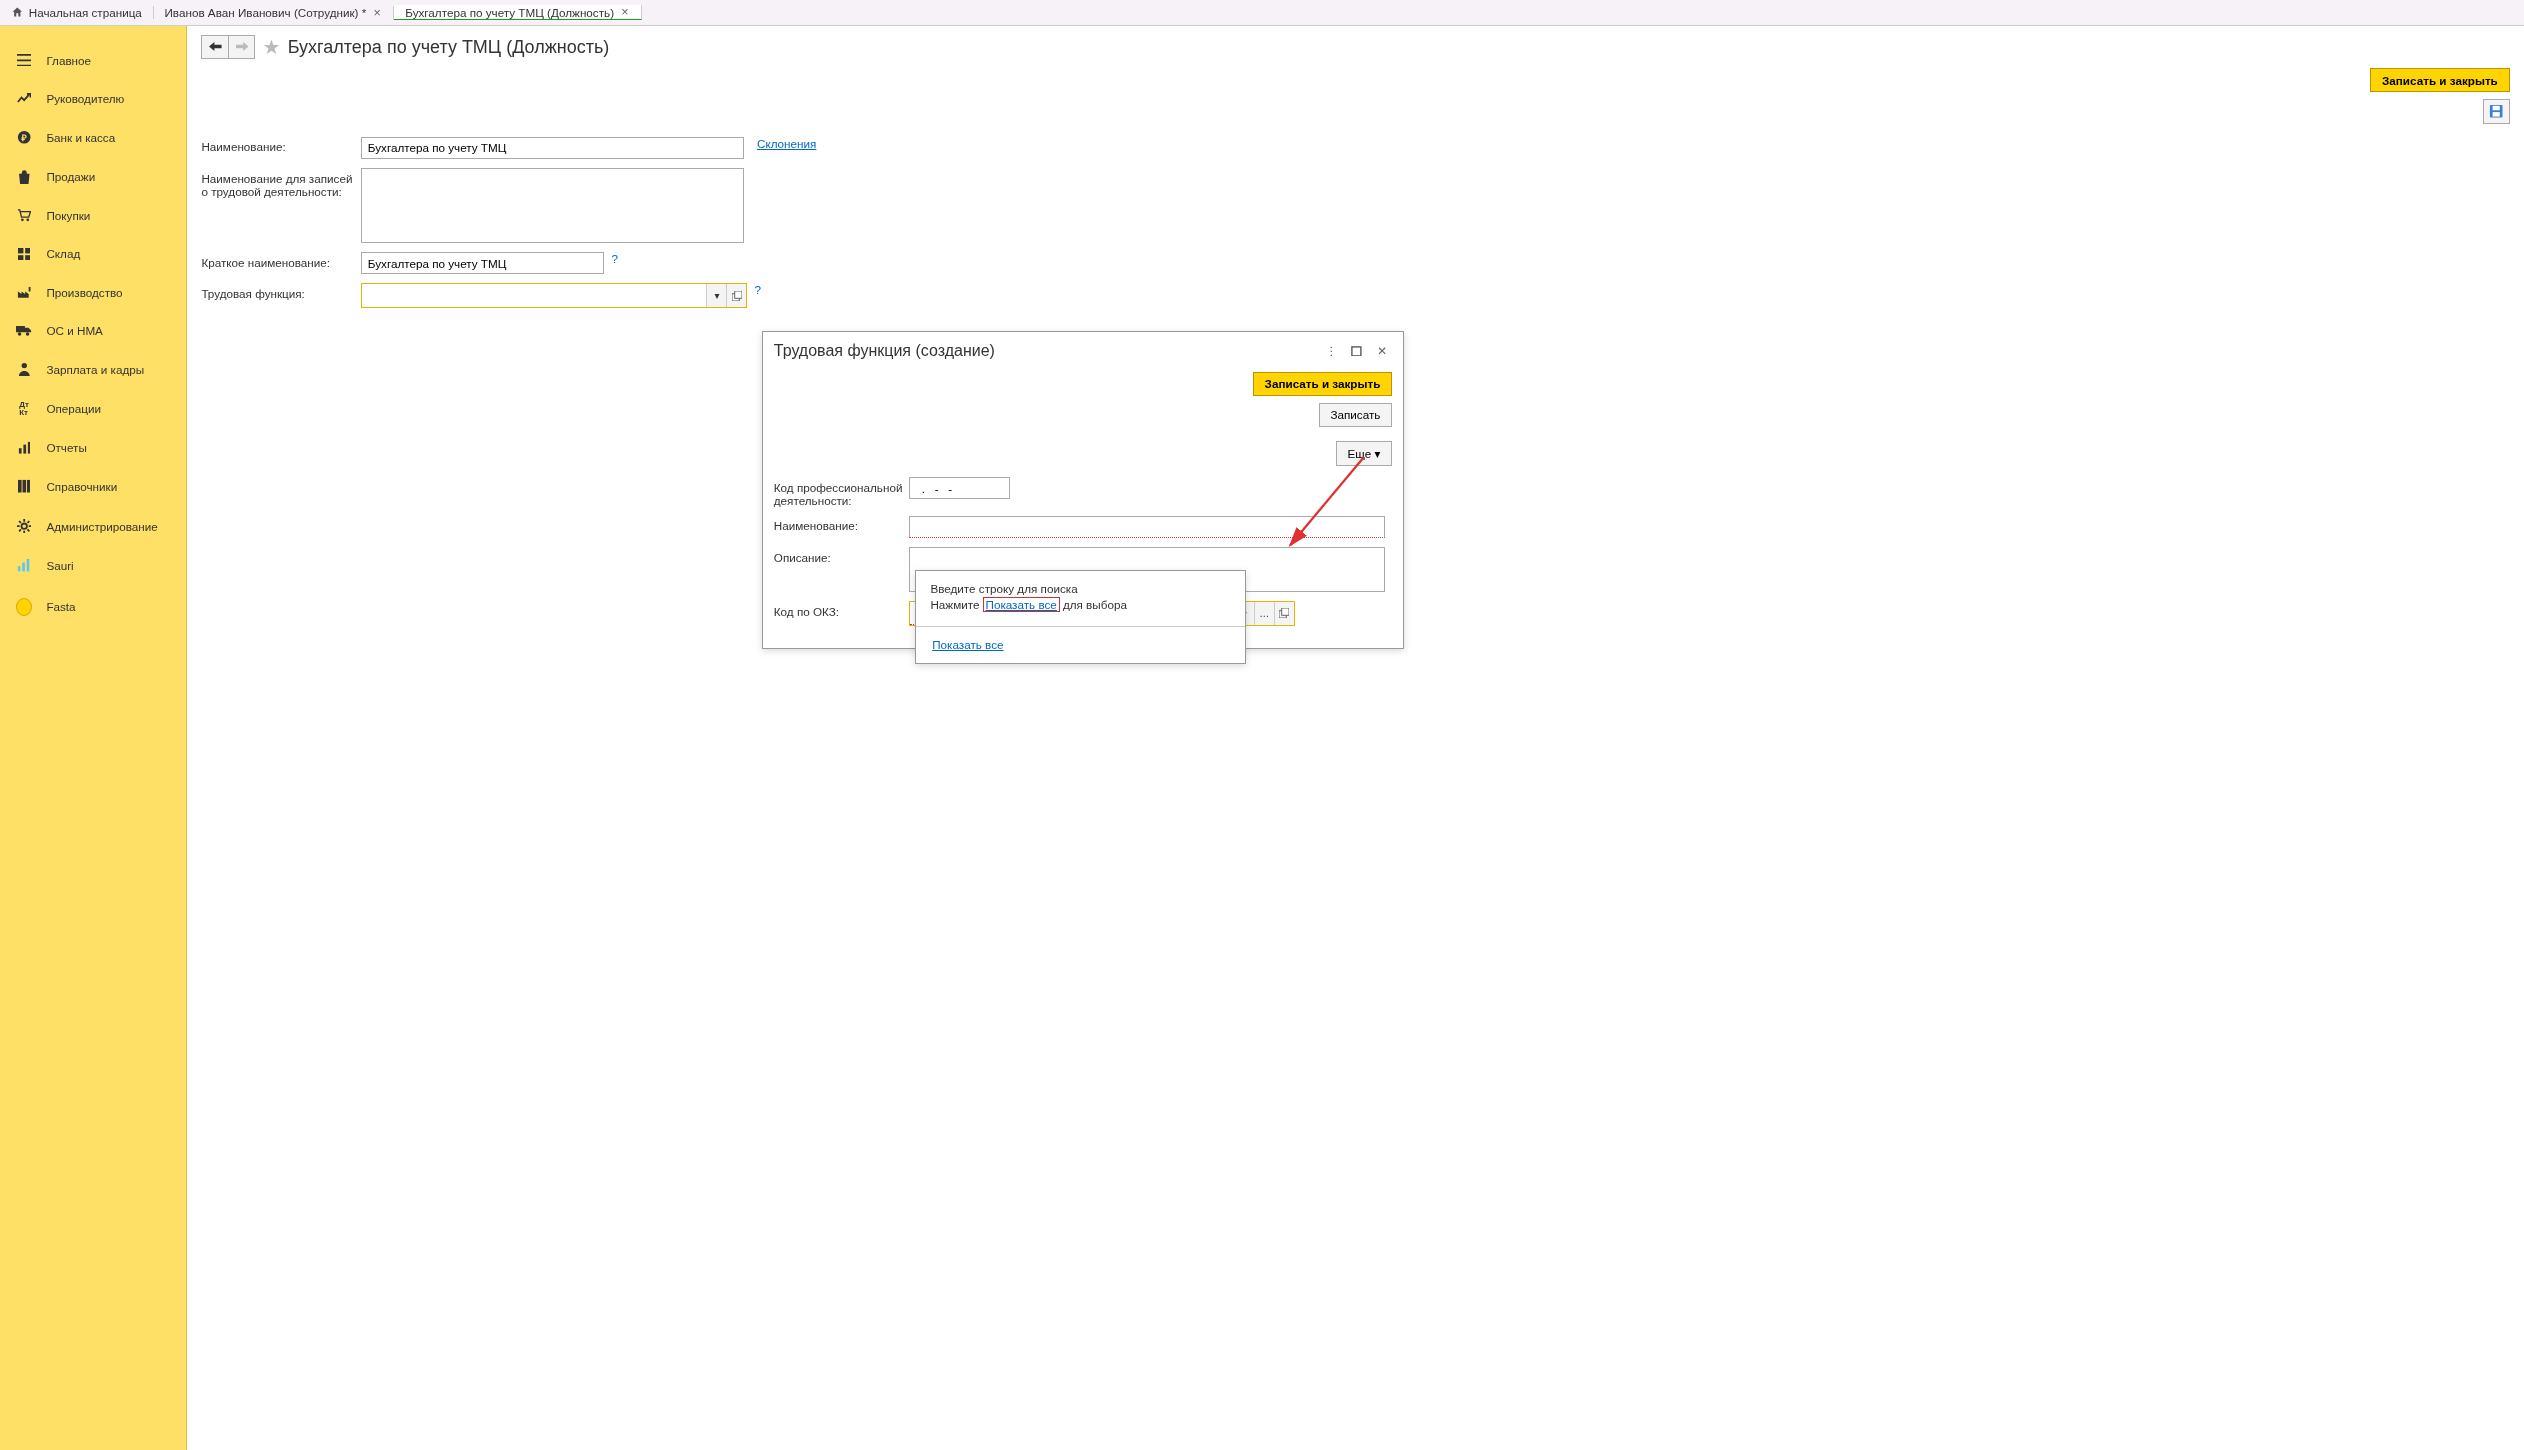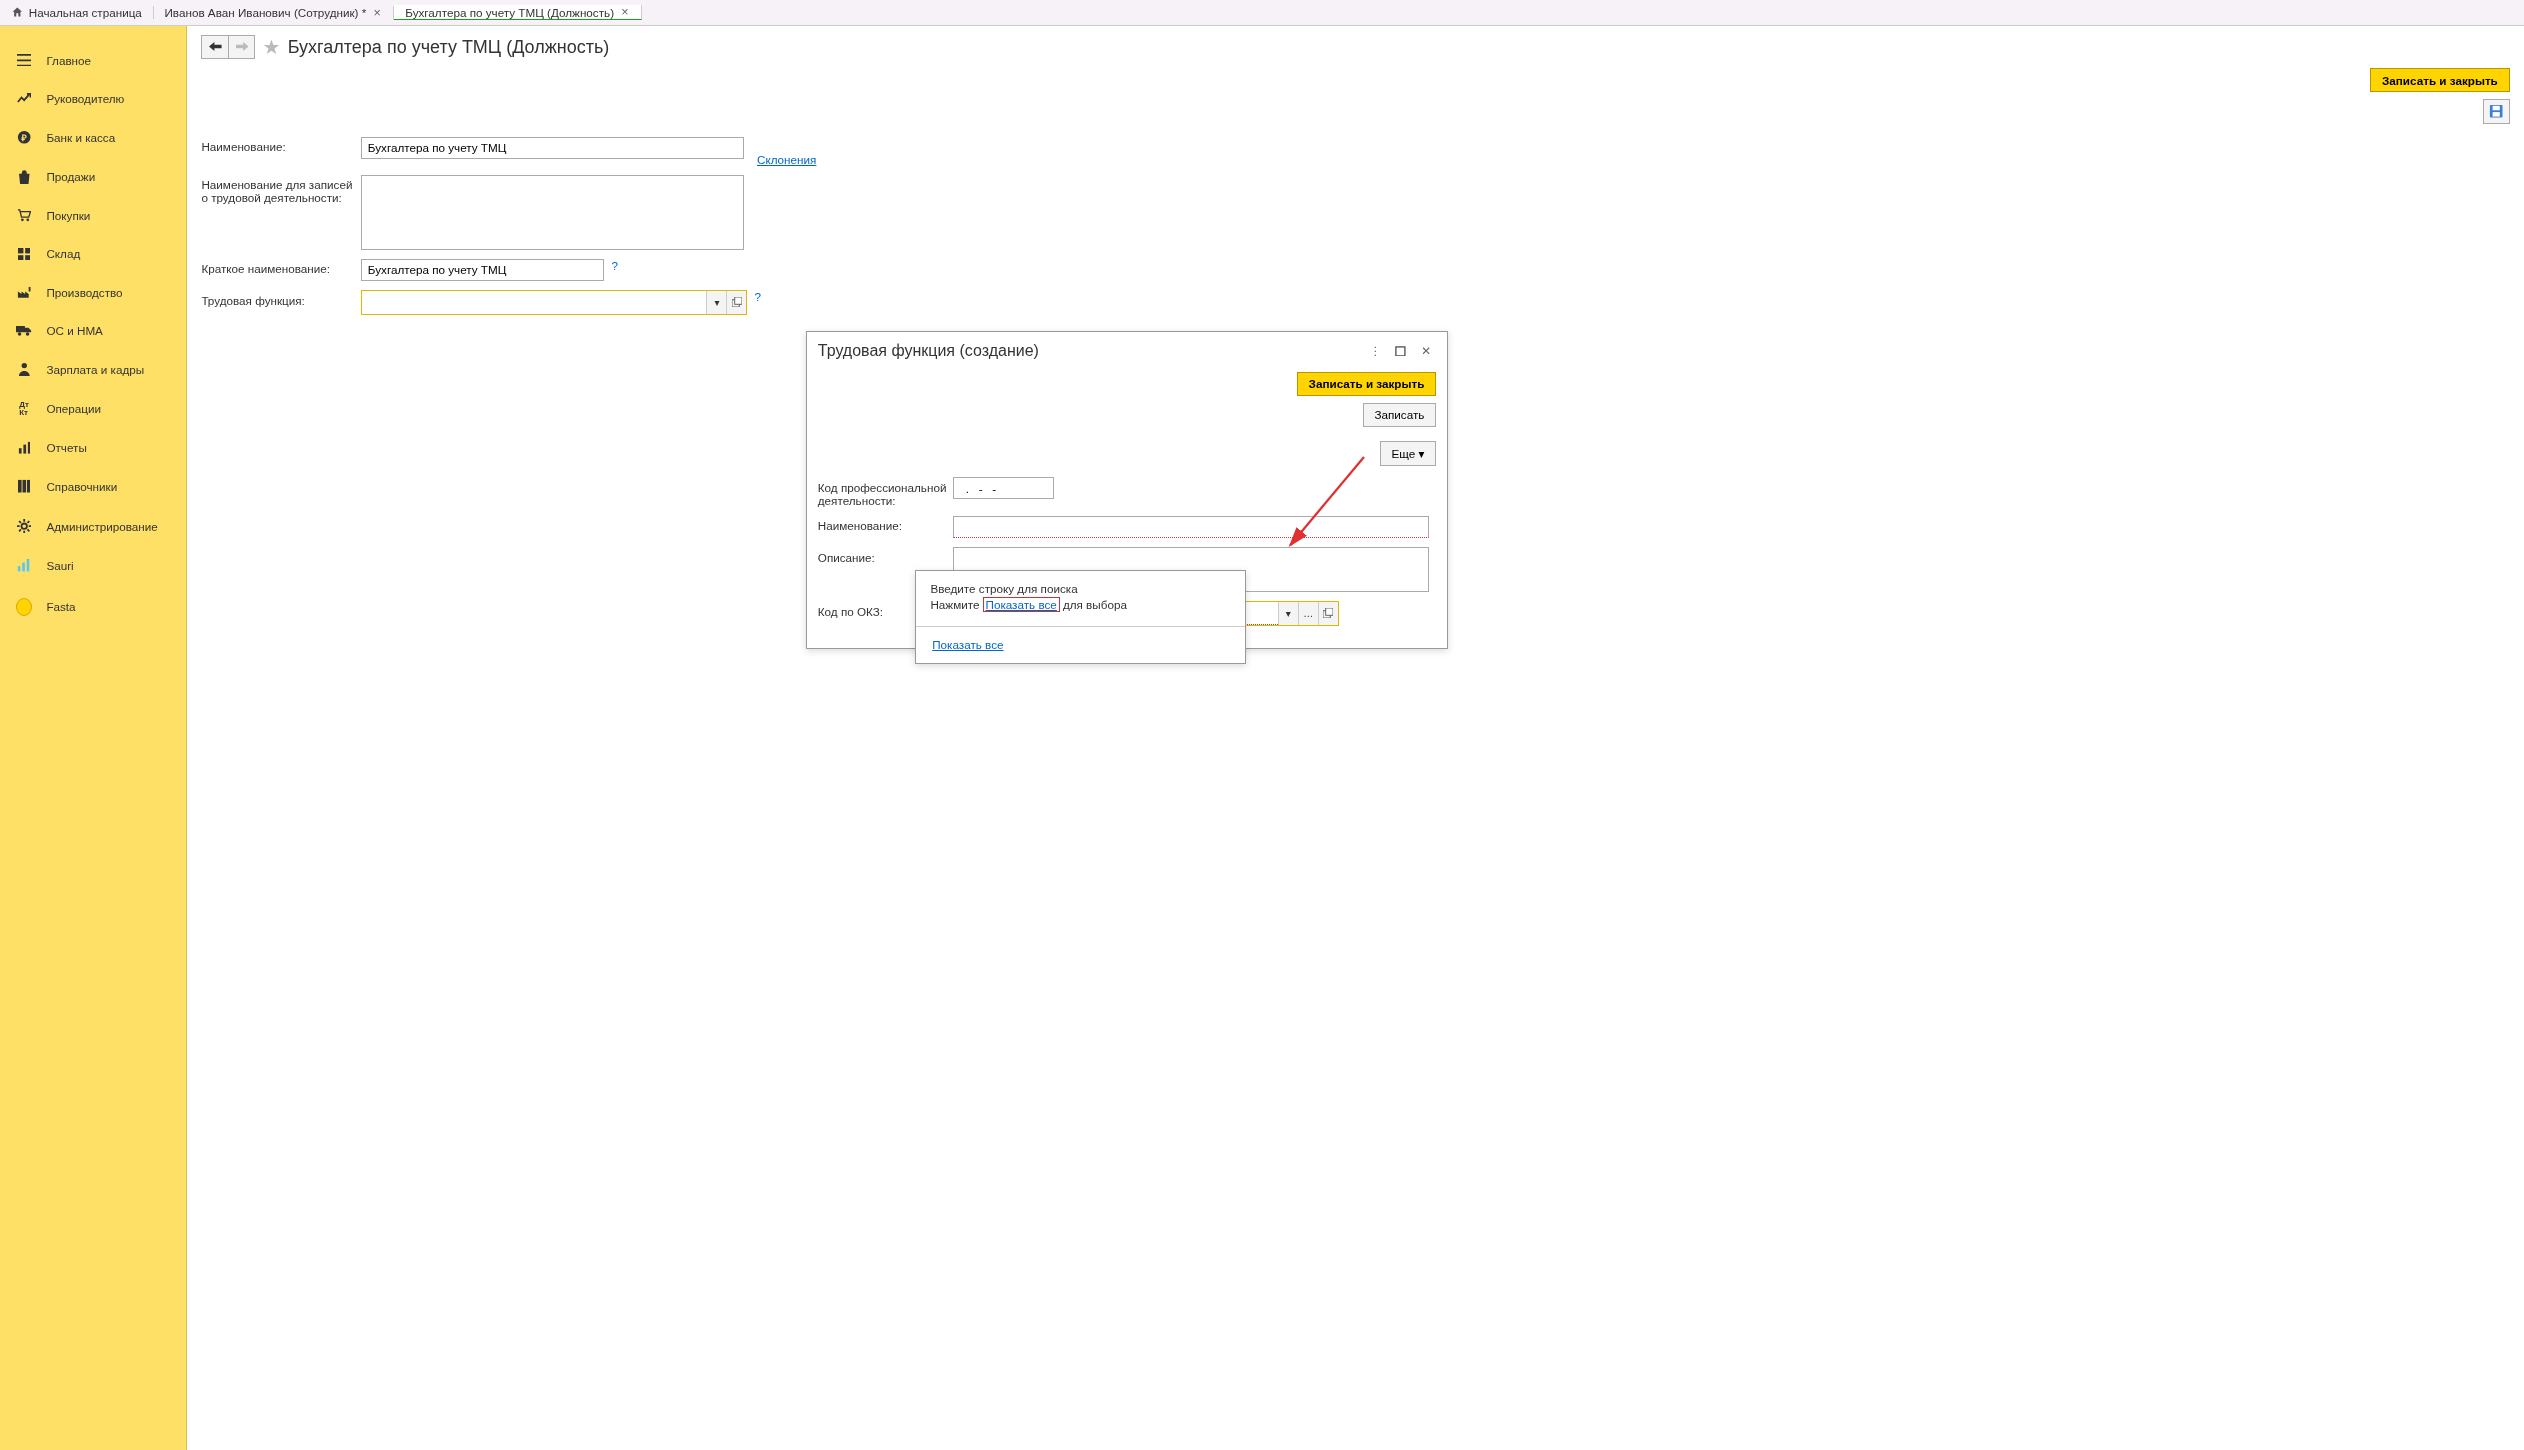--- a/index.html
+++ b/index.html
@@ -36,31 +36,31 @@
   .btn-icon { width: 27px; height: 25px; border: 0.9px solid #aaa; background: #f4f4f4; display:flex; align-items:center; justify-content:center; cursor:pointer;}
   .btn-normal { background: #f4f4f4; border: 0.9px solid #aaa; padding: 4.5px 10.8px; cursor: pointer; font-size:11.7px;}
 
   
   .frow { display: flex; align-items: flex-start; margin-bottom: 9px; }
   .flabel { width: 160px; padding-top: 3.6px; color: #333; }
   .finput { border: 0.9px solid #aaa; padding: 3.6px 5.4px; font-size: 11.7px; }
   .finput.w420 { width: 383px; }
   .finput.w270 { width: 243px; }
   .ftextarea { border: 0.9px solid #aaa; width: 383px; height: 75px; padding: 3.6px 5.4px; resize:none; font-family:inherit; font-size:11.7px;}
-  .link { color: #0066cc; text-decoration: underline; cursor: pointer; margin-left: 12.6px; margin-top: 16px; }
+  .link { color: #0066cc; text-decoration: underline; cursor: pointer; margin-left: 12.6px; }
   .help { color: #0066cc; margin-left: 7.2px; cursor: pointer; }
 
   
   .ref-field { display: flex; border: 0.9px solid #e0b800; background: #fff; height: 25px; }
   .ref-field.w430 { width: 386px; }
   .ref-input { flex: 1; border: none; padding: 3.6px 5.4px; outline: none; font-size:11.7px;}
   .ref-btn { width: 20px; border-left: 0.9px solid #ccc; display:flex; align-items:center; justify-content:center; background:#f4f4f4; cursor:pointer; font-size:10px;}
 
   
-  .modal { position: absolute; left: 575px; top: 305px; width: 642px; border: 0.9px solid #999; background: #fff; box-shadow: 0 1.8px 7.2px rgba(0,0,0,0.15); margin-left: 44px; }
+  .modal { position: absolute; left: 575px; top: 305px; width: 642px; border: 0.9px solid #999; background: #fff; box-shadow: 0 1.8px 7.2px rgba(0,0,0,0.15); }
   .modal-hdr { display: flex; align-items: center; padding: 9px 10.8px 5.4px 10.8px; }
   .modal-title { font-size: 16px; flex: 1; }
   .modal-ctl { width: 20px; height: 20px; display:flex; align-items:center; justify-content:center; cursor:pointer; color:#666; margin-left:5.4px;}
   .modal-body { padding: 5.4px 10.8px 12.6px 10.8px; }
   .modal .cmdbar { margin-bottom: 10.8px; justify-content: flex-start; }
   .modal .cmdbar .spacer { flex: 1; }
   .modal .frow .flabel { width: 135px; }
   .modal .finput.wsm { width: 101px; }
   .modal .finput.wfull { width: 476px; }
   .modal .ftextarea.wfull { width: 476px; height: 45px; }

